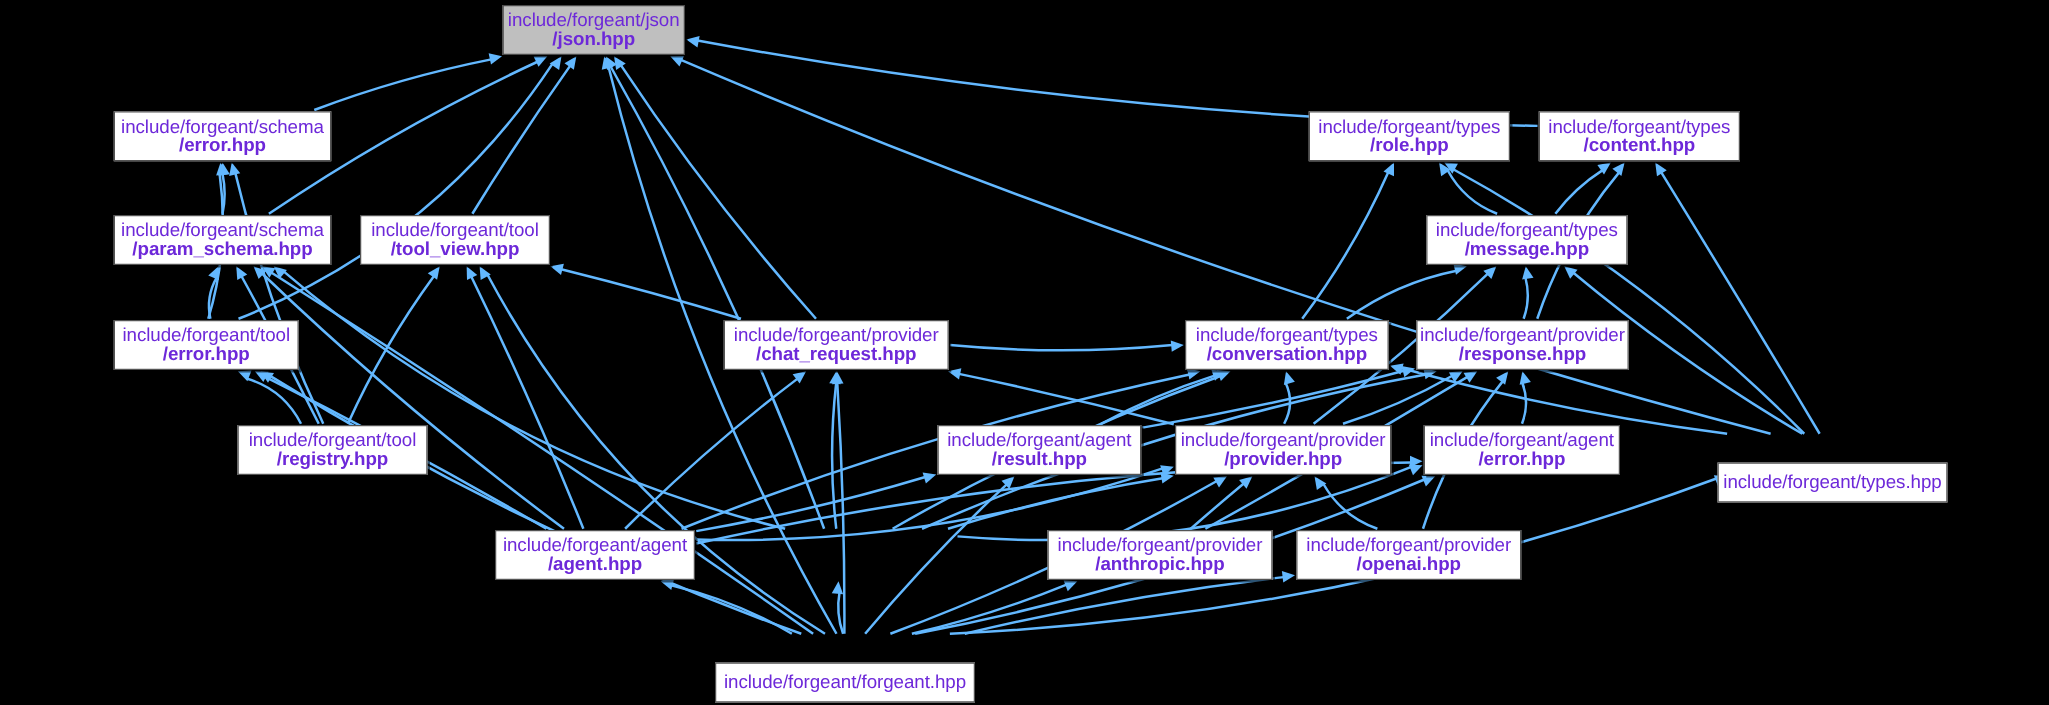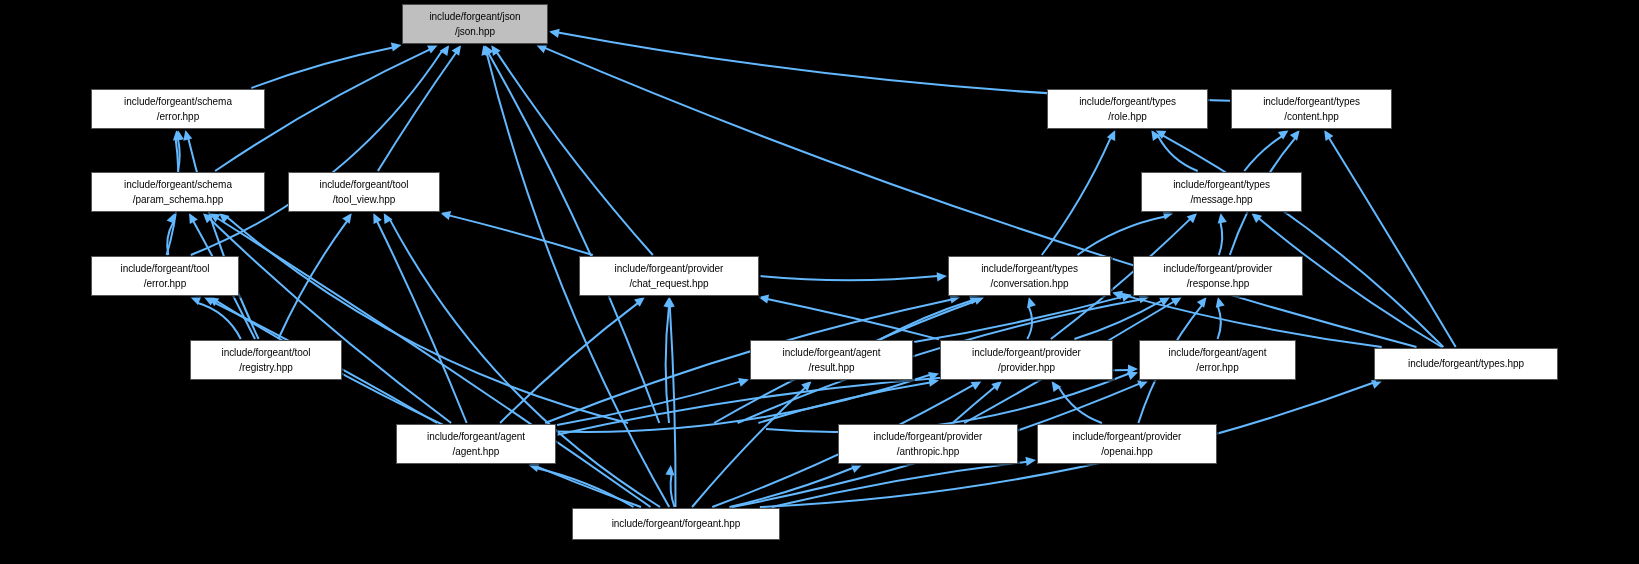--- a/index.html
+++ b/index.html
@@ -20,38 +20,38 @@
     left: 0;
     top: 0;
     width: 1639px;
     height: 564px;
   }
   .node {
     position: absolute;
     box-sizing: border-box;
     border: 1px solid #545454;
     background: #ffffff;
-    color: #000000;
-    font-size: 10px;
+    color: #6d28d9;
+    font-size: 15px;
     line-height: 15px;
     text-align: center;
     display: flex;
     flex-direction: column;
     align-items: center;
     justify-content: center;
     box-shadow: 2px 2px 0 rgba(0,0,0,0.55);
     white-space: pre;
     letter-spacing: -0.05px;
   }
   .node.root-node {
     background: #bfbfbf;
     border-color: #4a4a4a;
   }
-  .node .line2 { display: block; }
-  .node.single { line-height: 16px; }
+  .node .line2 { display: block; font-weight: bold; }
+  .node.single { line-height: 16px; margin-top: 22px; }
 </style>
 </head>
 <body>
 
 <div id="graph-root">
   <svg id="edge-layer" viewBox="0 0 1639 564" width="1639" height="564" xmlns="http://www.w3.org/2000/svg">
       <path d="M251.4,88.0 Q320.5,61.9 393.0,47.5" fill="none" stroke="#63b8ff" stroke-width="2"></path>
       <polygon points="401.6,45.0 392.8,51.5 390.9,42.5" fill="#63b8ff"></polygon>
       <path d="M215.1,171.0 Q317.7,101.5 430.0,49.4" fill="none" stroke="#63b8ff" stroke-width="2"></path>
       <polygon points="437.9,45.0 430.8,53.4 426.9,45.1" fill="#63b8ff"></polygon>

